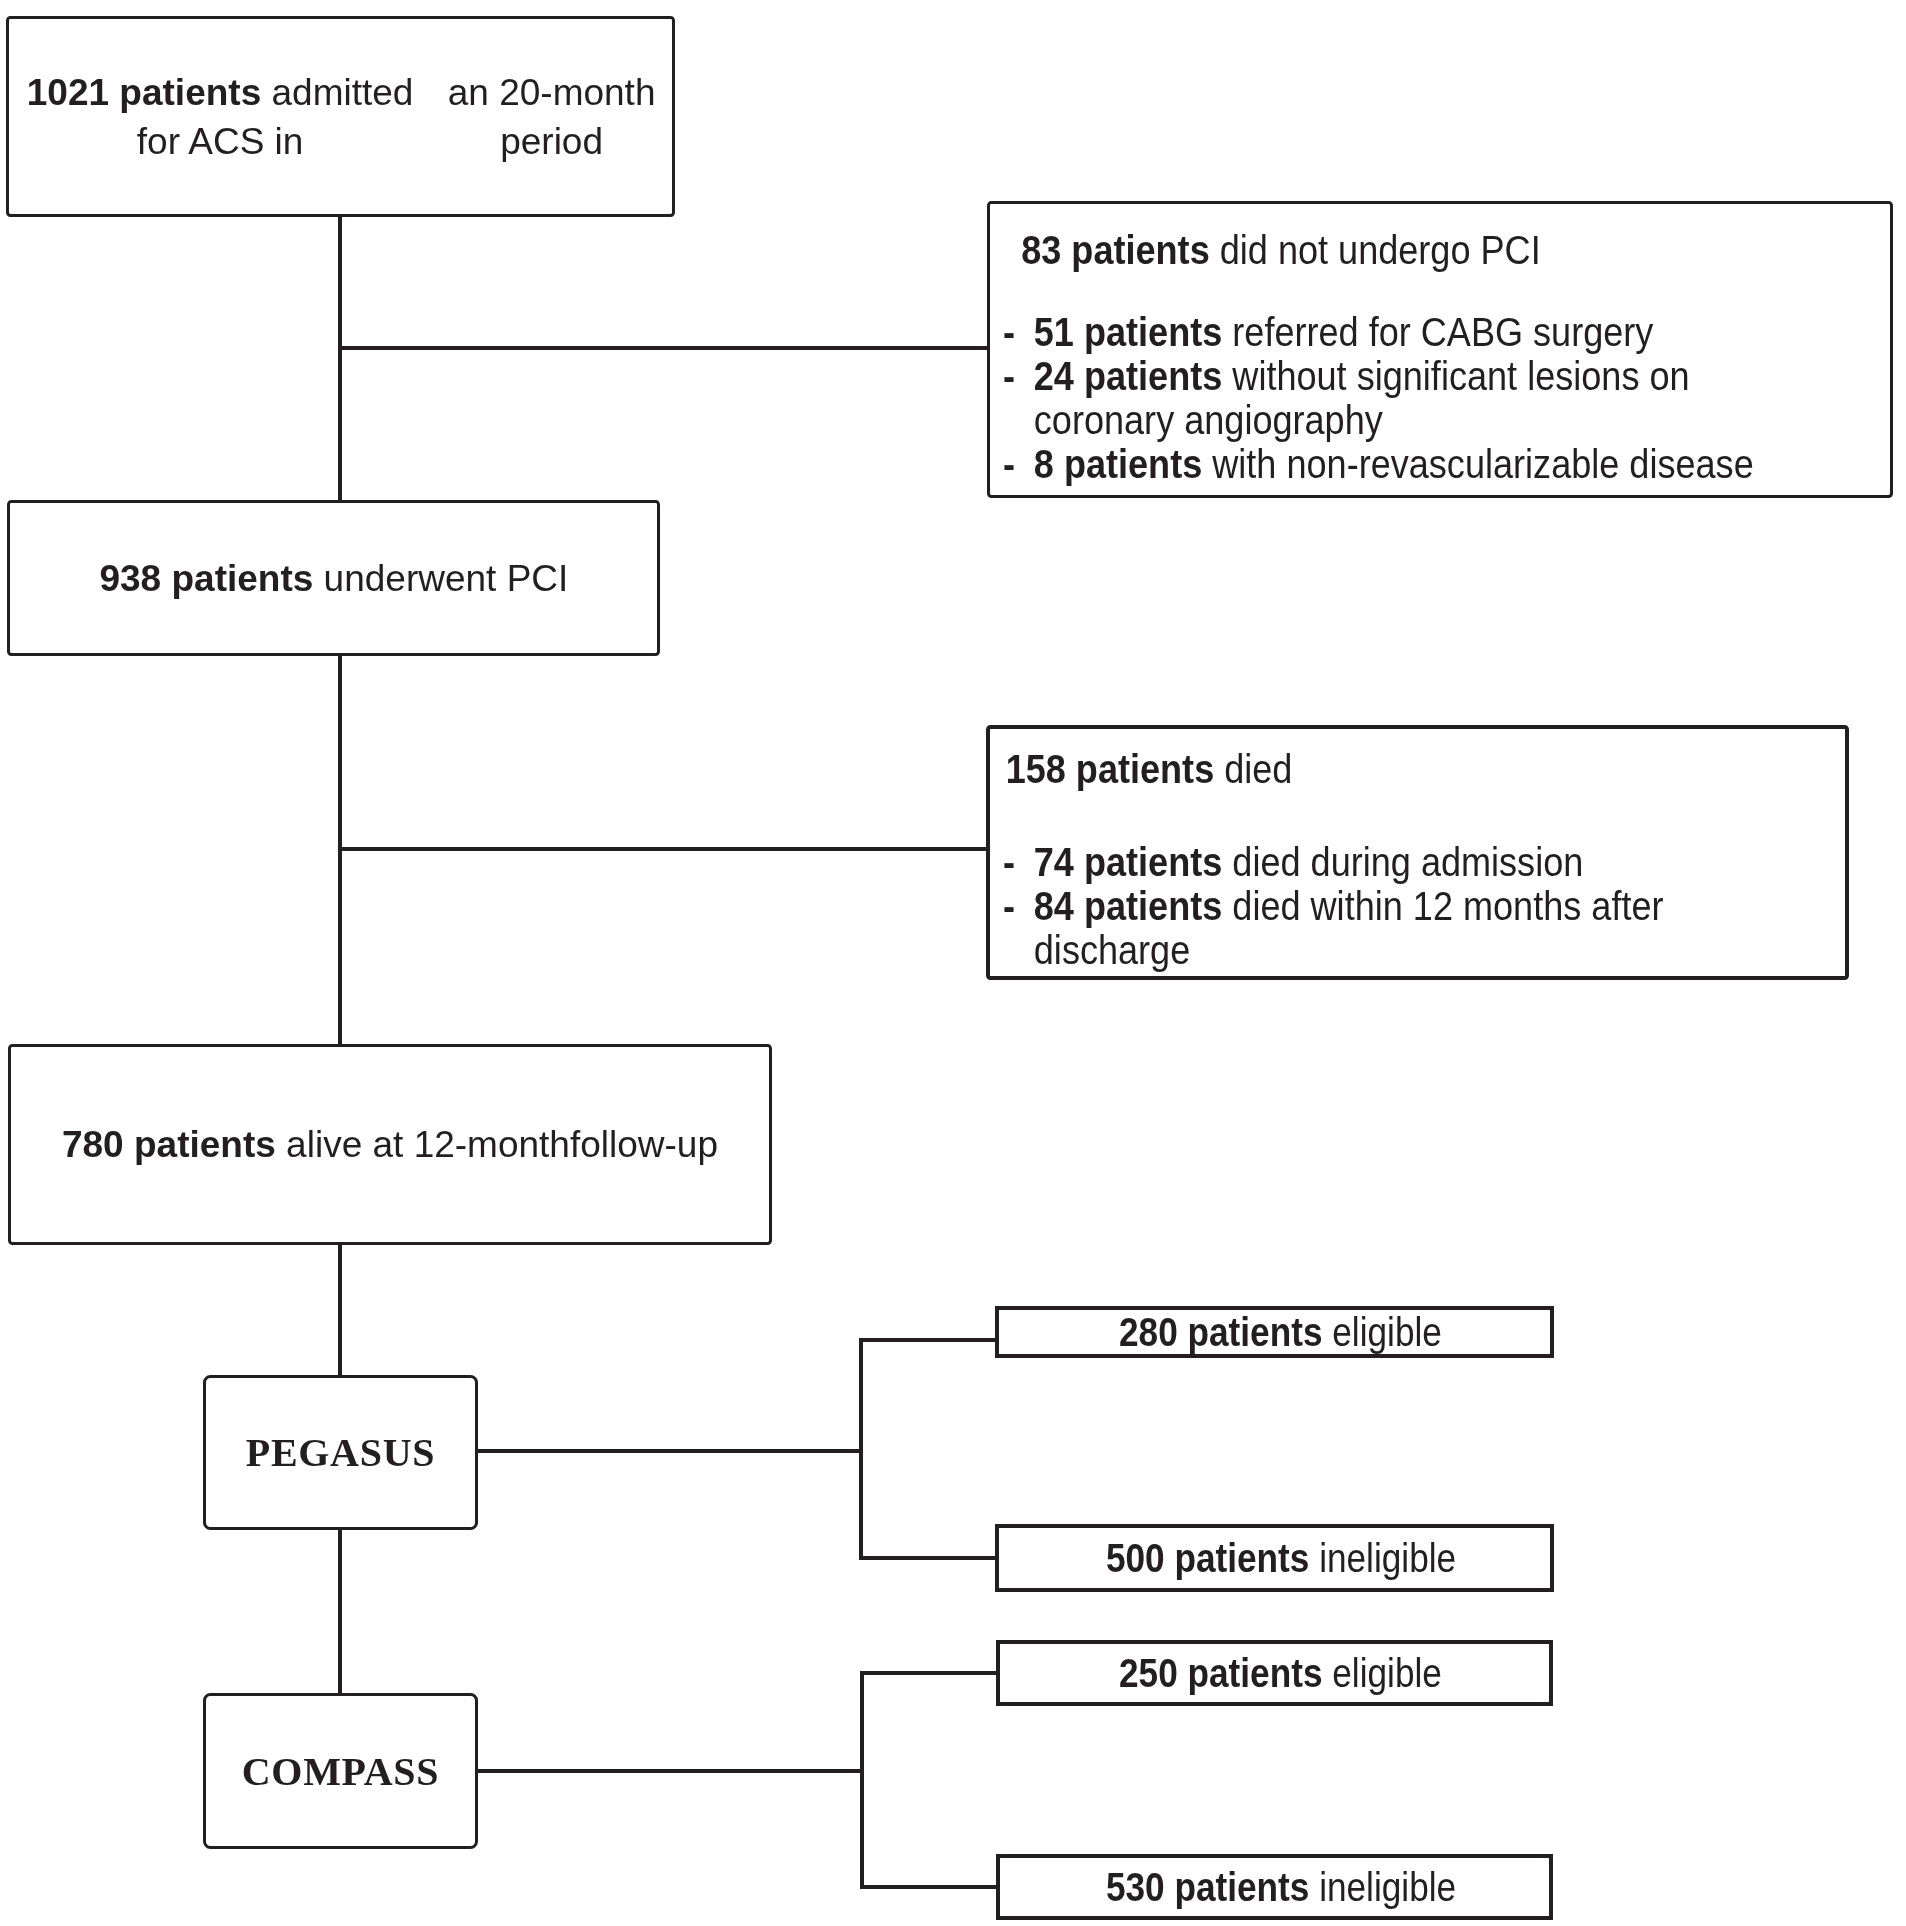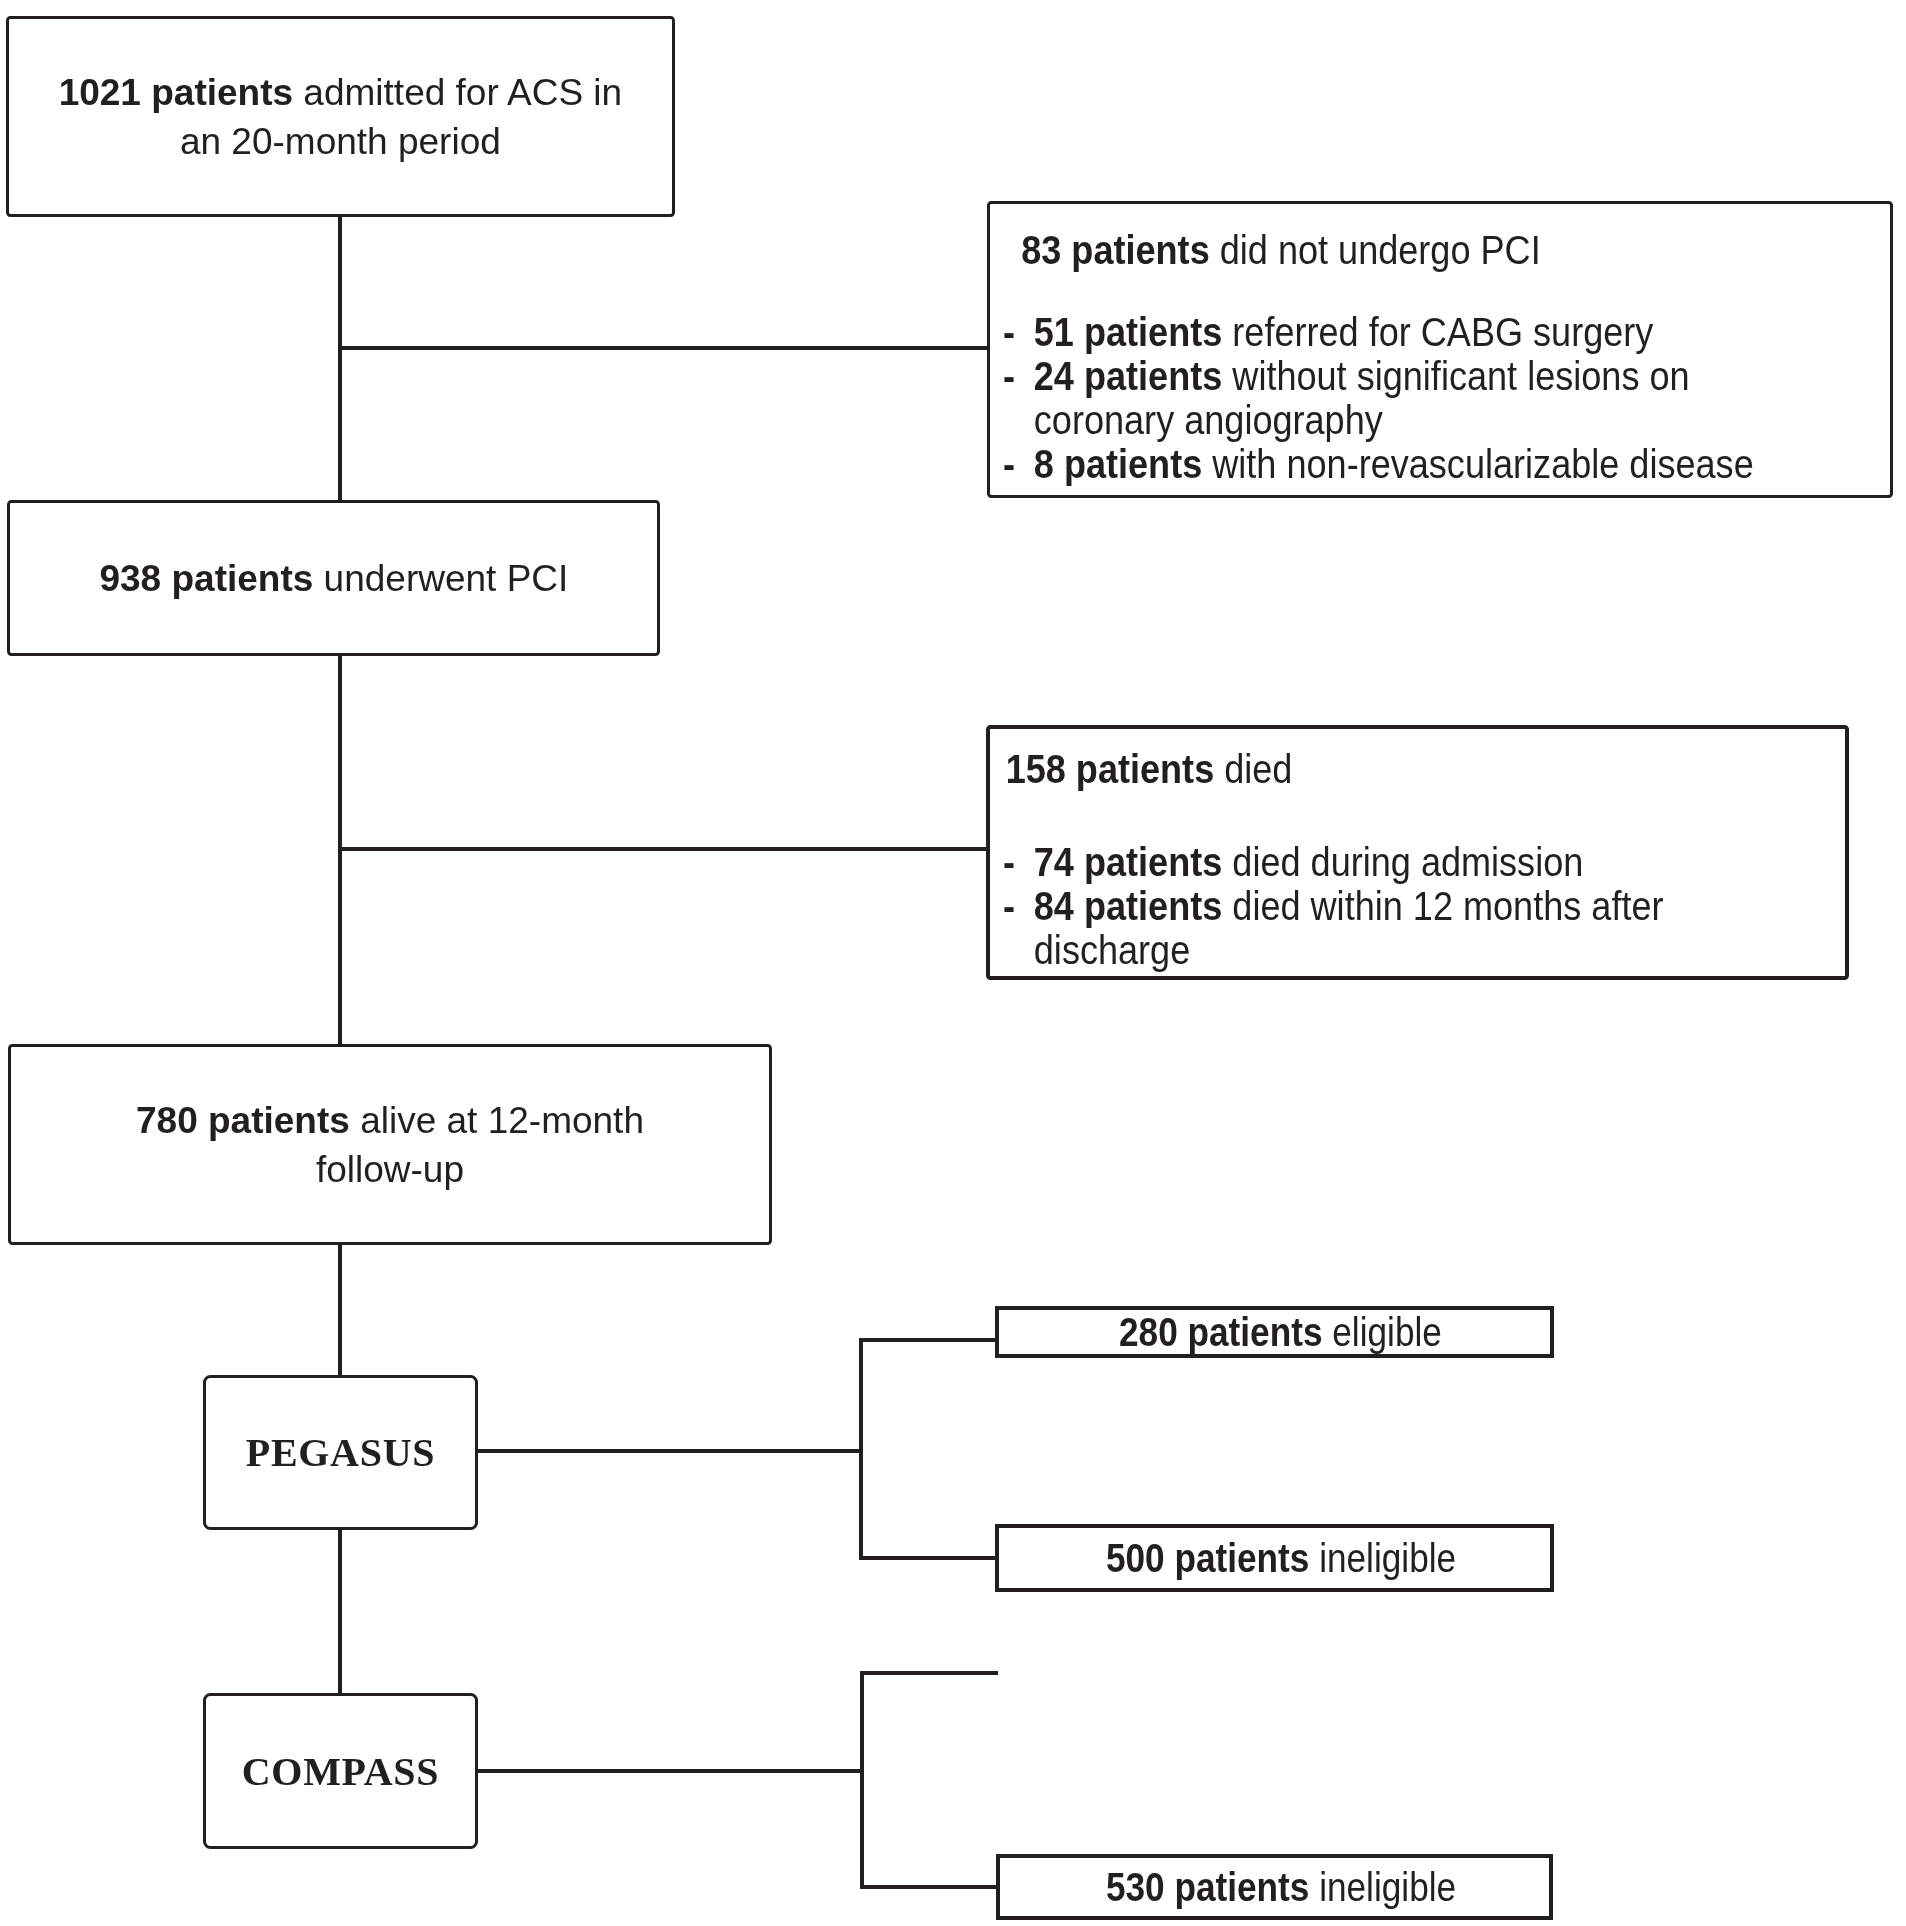--- a/index.html
+++ b/index.html
@@ -19,21 +19,21 @@
   .box{
     position:absolute;
     background:var(--bg);
     border:3.7px solid var(--line);
     box-sizing:border-box;
   }
   .box.thick{border-width:4.4px;padding-left:12px;}
   .r6{border-radius:4.4px;}
   .r8{border-radius:7.4px;}
   .vcenter{
-    display:flex;flex-direction:column;justify-content:center;align-items:center;
+    display:flex;flex-direction:row;justify-content:center;align-items:center;
     text-align:center;height:100%;width:100%;
   }
   .main-text{font-size:37px;line-height:49px;font-weight:400;}
   .b{font-weight:bold;}
   .trial-label{font-size:40px;font-weight:bold;letter-spacing:0.7px;font-family:Liberation Serif, serif;}
   
   .side-content{
     position:absolute;left:13.3px;top:22px;width:982px;
     font-size:41px;line-height:44px;
     transform:scaleX(0.88);transform-origin:left top;
@@ -146,20 +146,25 @@
       <div class="pill-text"><span class="b">500 patients</span><span> ineligible</span></div>
     </div>
   </div>
 
   <div class="box r8" style="left:203px;top:1693px;width:275px;height:156px">
     <div class="vcenter">
       <span class="trial-label">COMPASS</span>
     </div>
   </div>
 
+  <div class="box thick" style="left:996px;top:1640px;width:557px;height:66px">
+    <div class="vcenter">
+      <div class="pill-text"><span class="b">250 patients</span><span> eligible</span></div>
+    </div>
+  </div>
 
   <div class="box thick" style="left:996px;top:1854px;width:557px;height:66px">
     <div class="vcenter">
       <div class="pill-text"><span class="b">530 patients</span><span> ineligible</span></div>
     </div>
   </div>
 
 </div>
 
 

